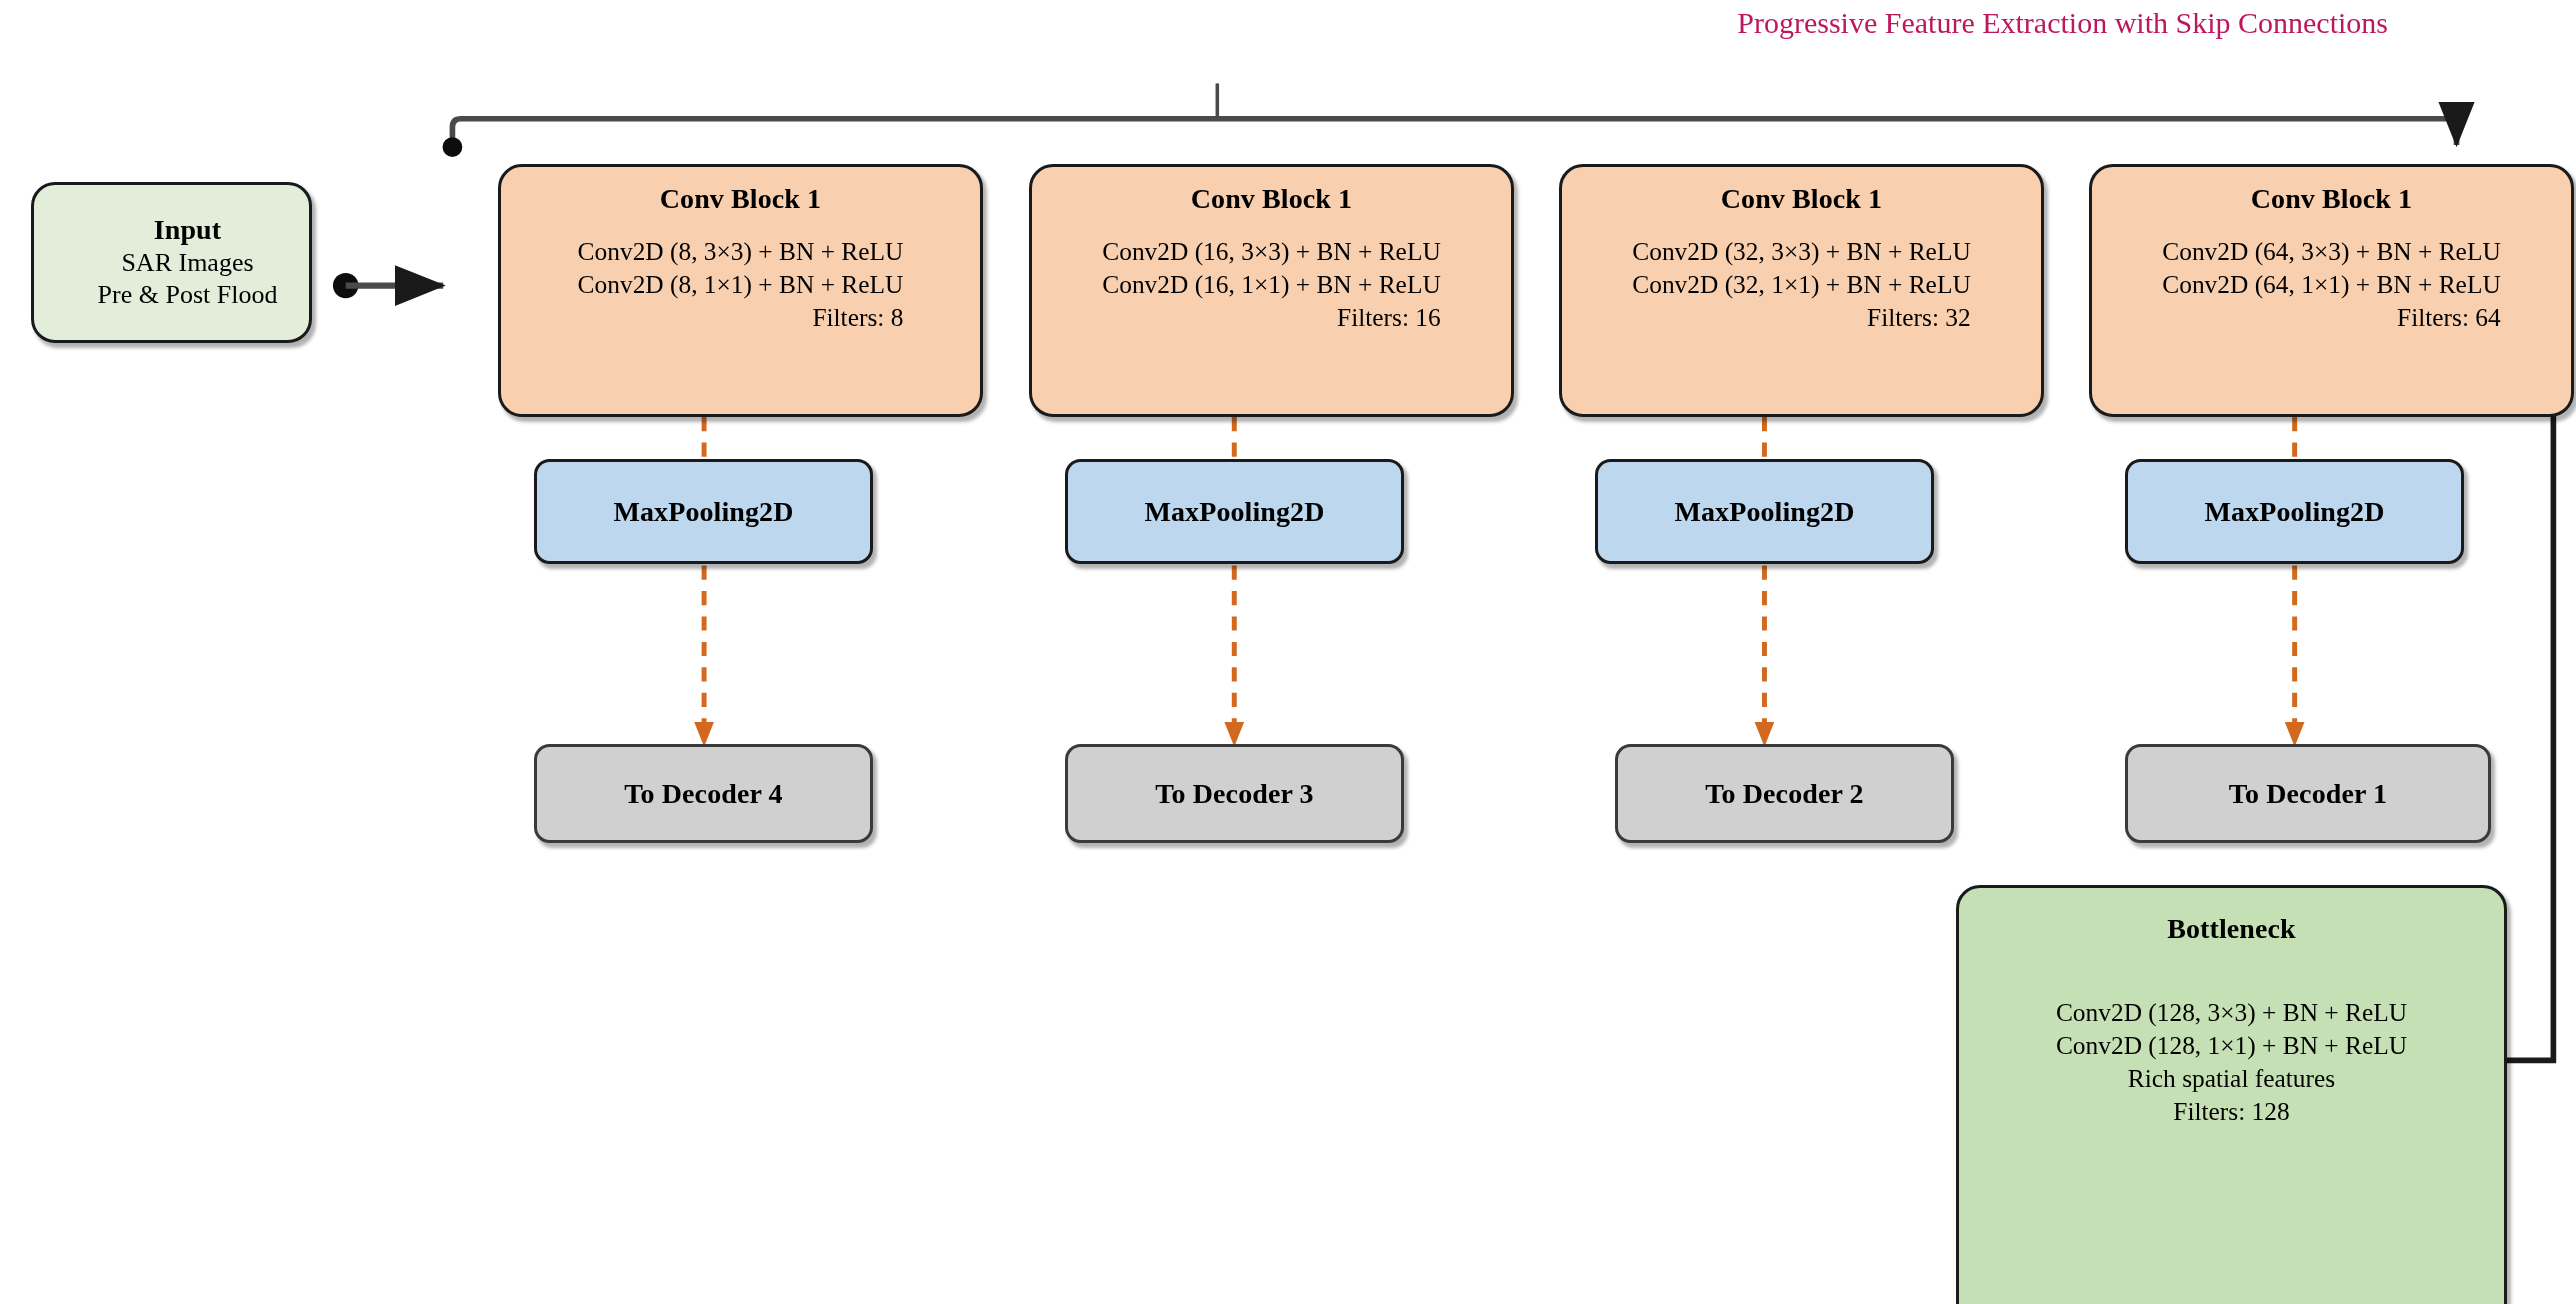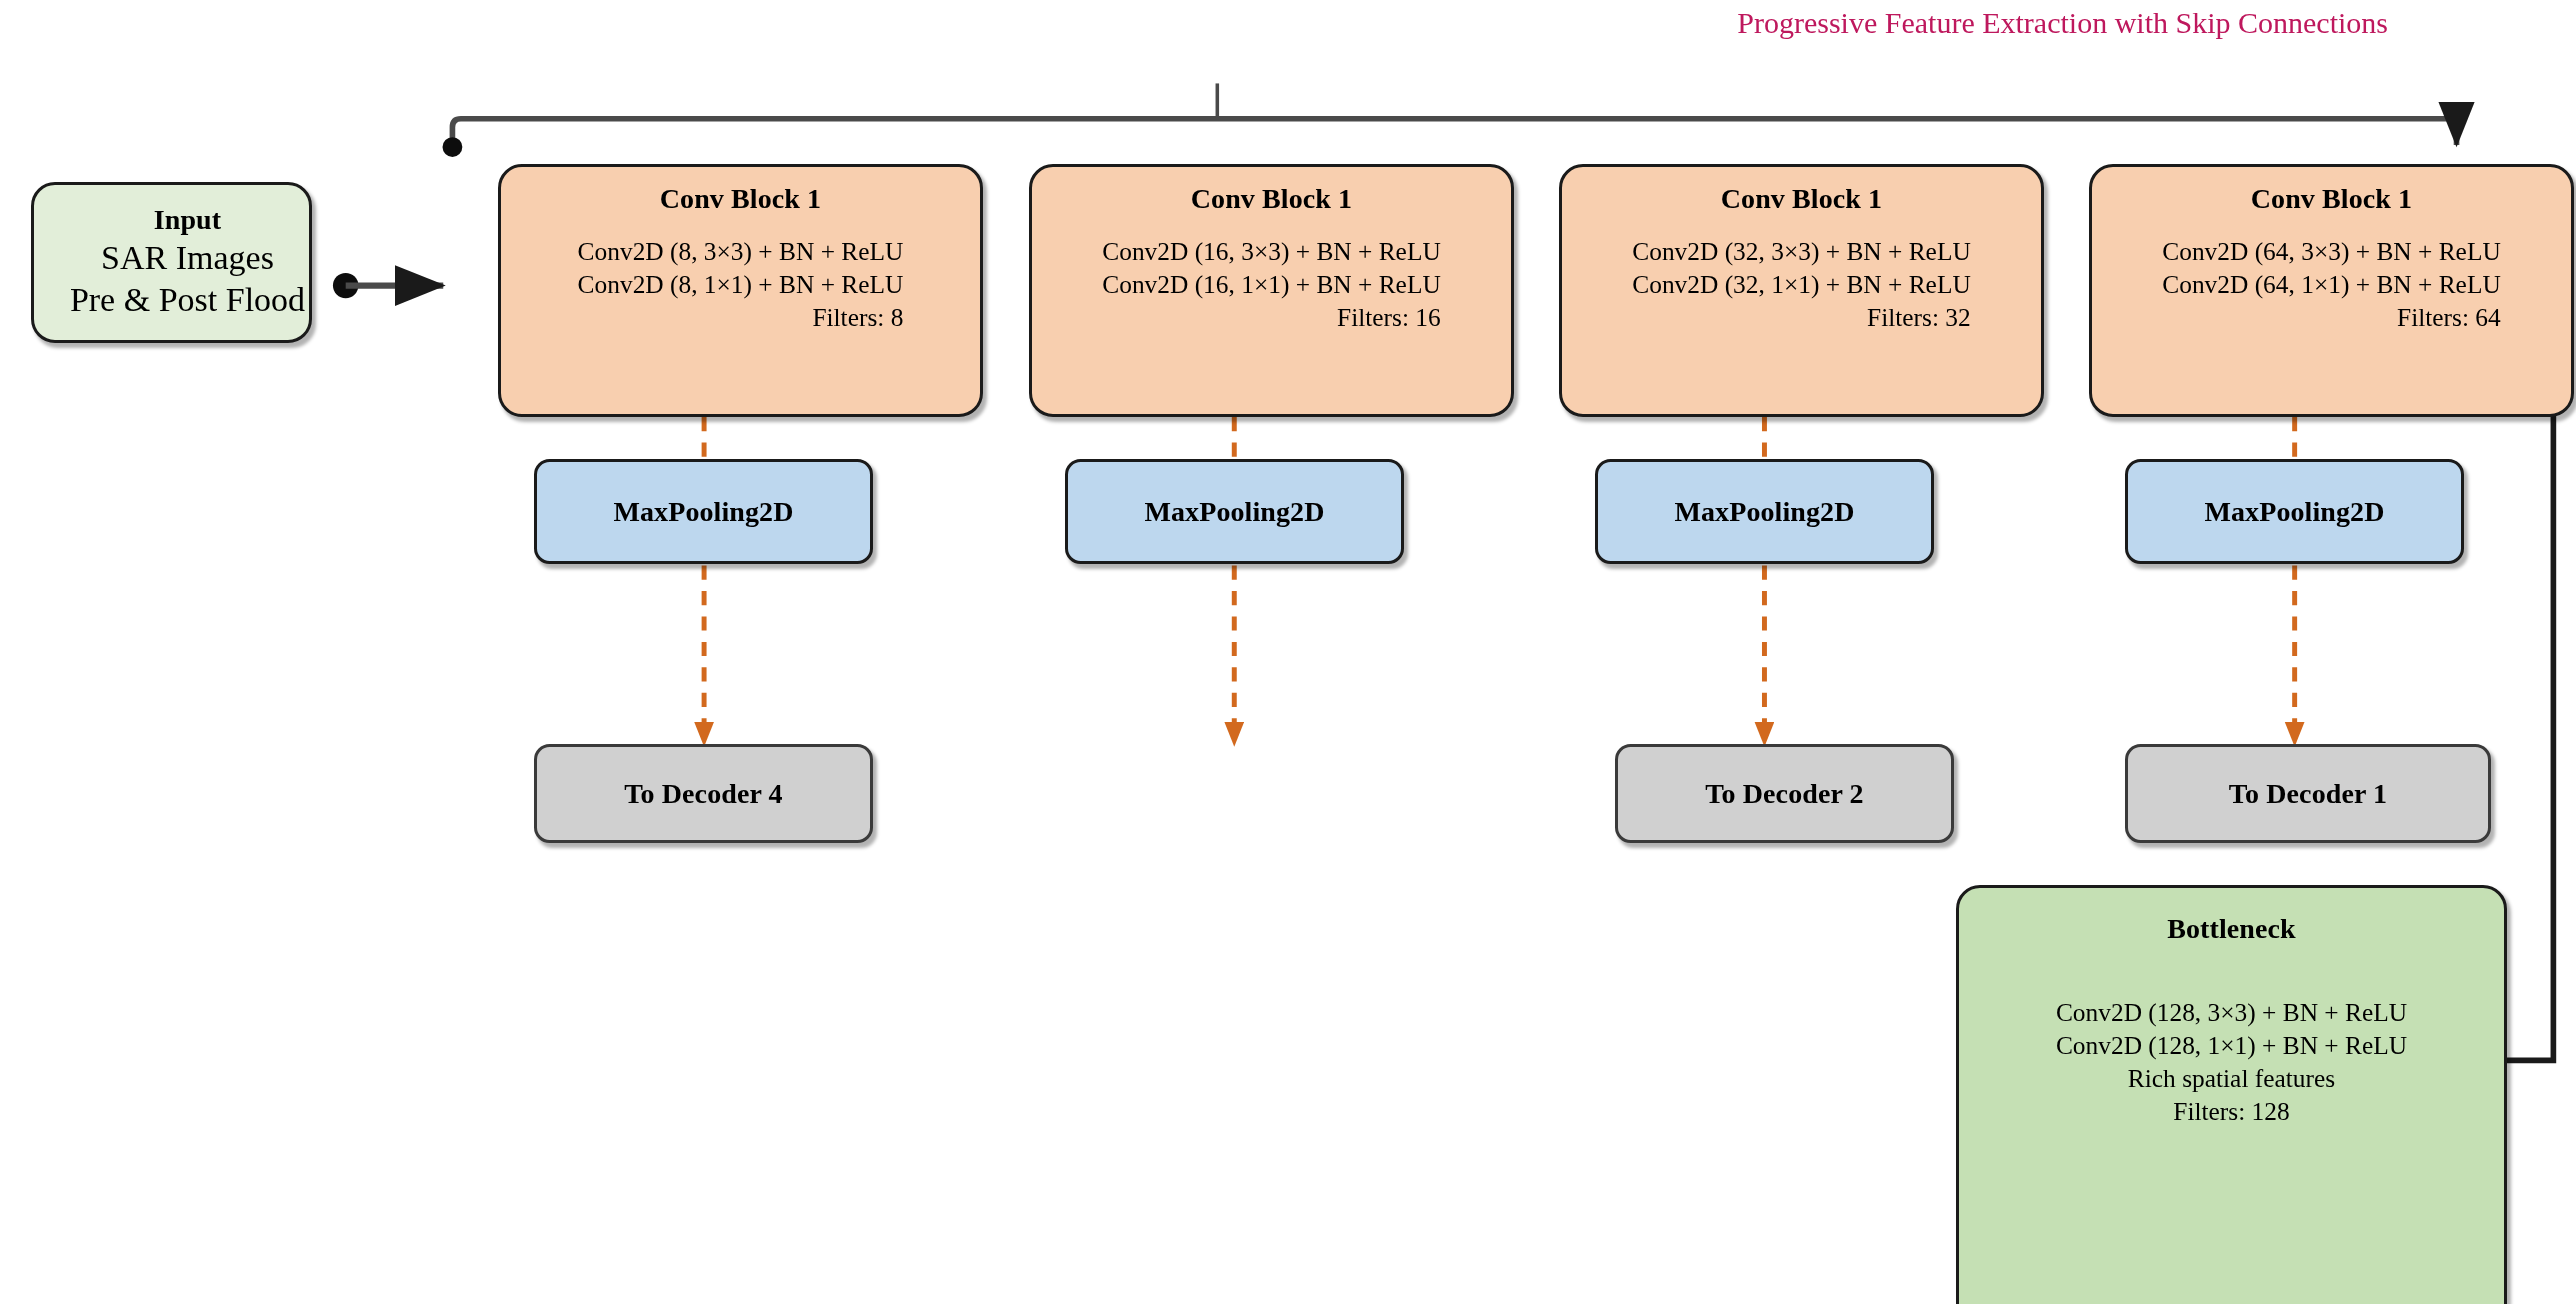--- a/index.html
+++ b/index.html
@@ -51,21 +51,21 @@
   .n-bottleneck { background: #c5e0b4; }
 
   
   .n-conv { justify-content: flex-start; padding-top: 15.6px; }
   .n-conv .lines { margin-top: 21px; text-align: right; }
 
   .n-bottleneck { justify-content: flex-start; padding-top: 25.4px; }
   .n-bottleneck .lines { margin-top: 51px; }
 
   .n-input .title { margin-bottom: 1.4px; }
-  .n-input .lines { font-size: 34px; line-height: 1.24; }
+  .n-input .lines { font-size: 26px; line-height: 1.24; }
 
   .n-pool .title { font-size: 28px; }
   .n-decoder .title { font-size: 28px; }
 
   
   #wires {
     position: absolute;
     left: 0; top: 0;
     width: 2576px;
     height: 1305px;
@@ -208,20 +208,23 @@
   <div class="node n-pool" style="left:1595px; top:459px; width:339px; height:105px; border-radius:15.6px;">
     <div class="title">MaxPooling2D</div>
   </div>
   <div class="node n-pool" style="left:2125px; top:459px; width:339px; height:105px; border-radius:15.6px;">
     <div class="title">MaxPooling2D</div>
   </div>
 
   <div class="node n-decoder" style="left:534px; top:744px; width:339px; height:99px; border-radius:15.6px;">
     <div class="title">To Decoder 4</div>
   </div>
+  <div class="node n-decoder" style="left:1065px; top:744px; width:339px; height:99px; border-radius:15.6px;">
+    <div class="title">To Decoder 3</div>
+  </div>
   <div class="node n-decoder" style="left:1595px; top:744px; width:339px; height:99px; border-radius:15.6px;margin-left:20px;">
     <div class="title">To Decoder 2</div>
   </div>
   <div class="node n-decoder" style="left:2125px; top:744px; width:366px; height:99px; border-radius:15.6px;">
     <div class="title">To Decoder 1</div>
   </div>
 
   <div class="node n-bottleneck" style="left:1956px; top:885px; width:551px; height:454px;">
     <div class="title">Bottleneck</div>
     <div class="lines">

